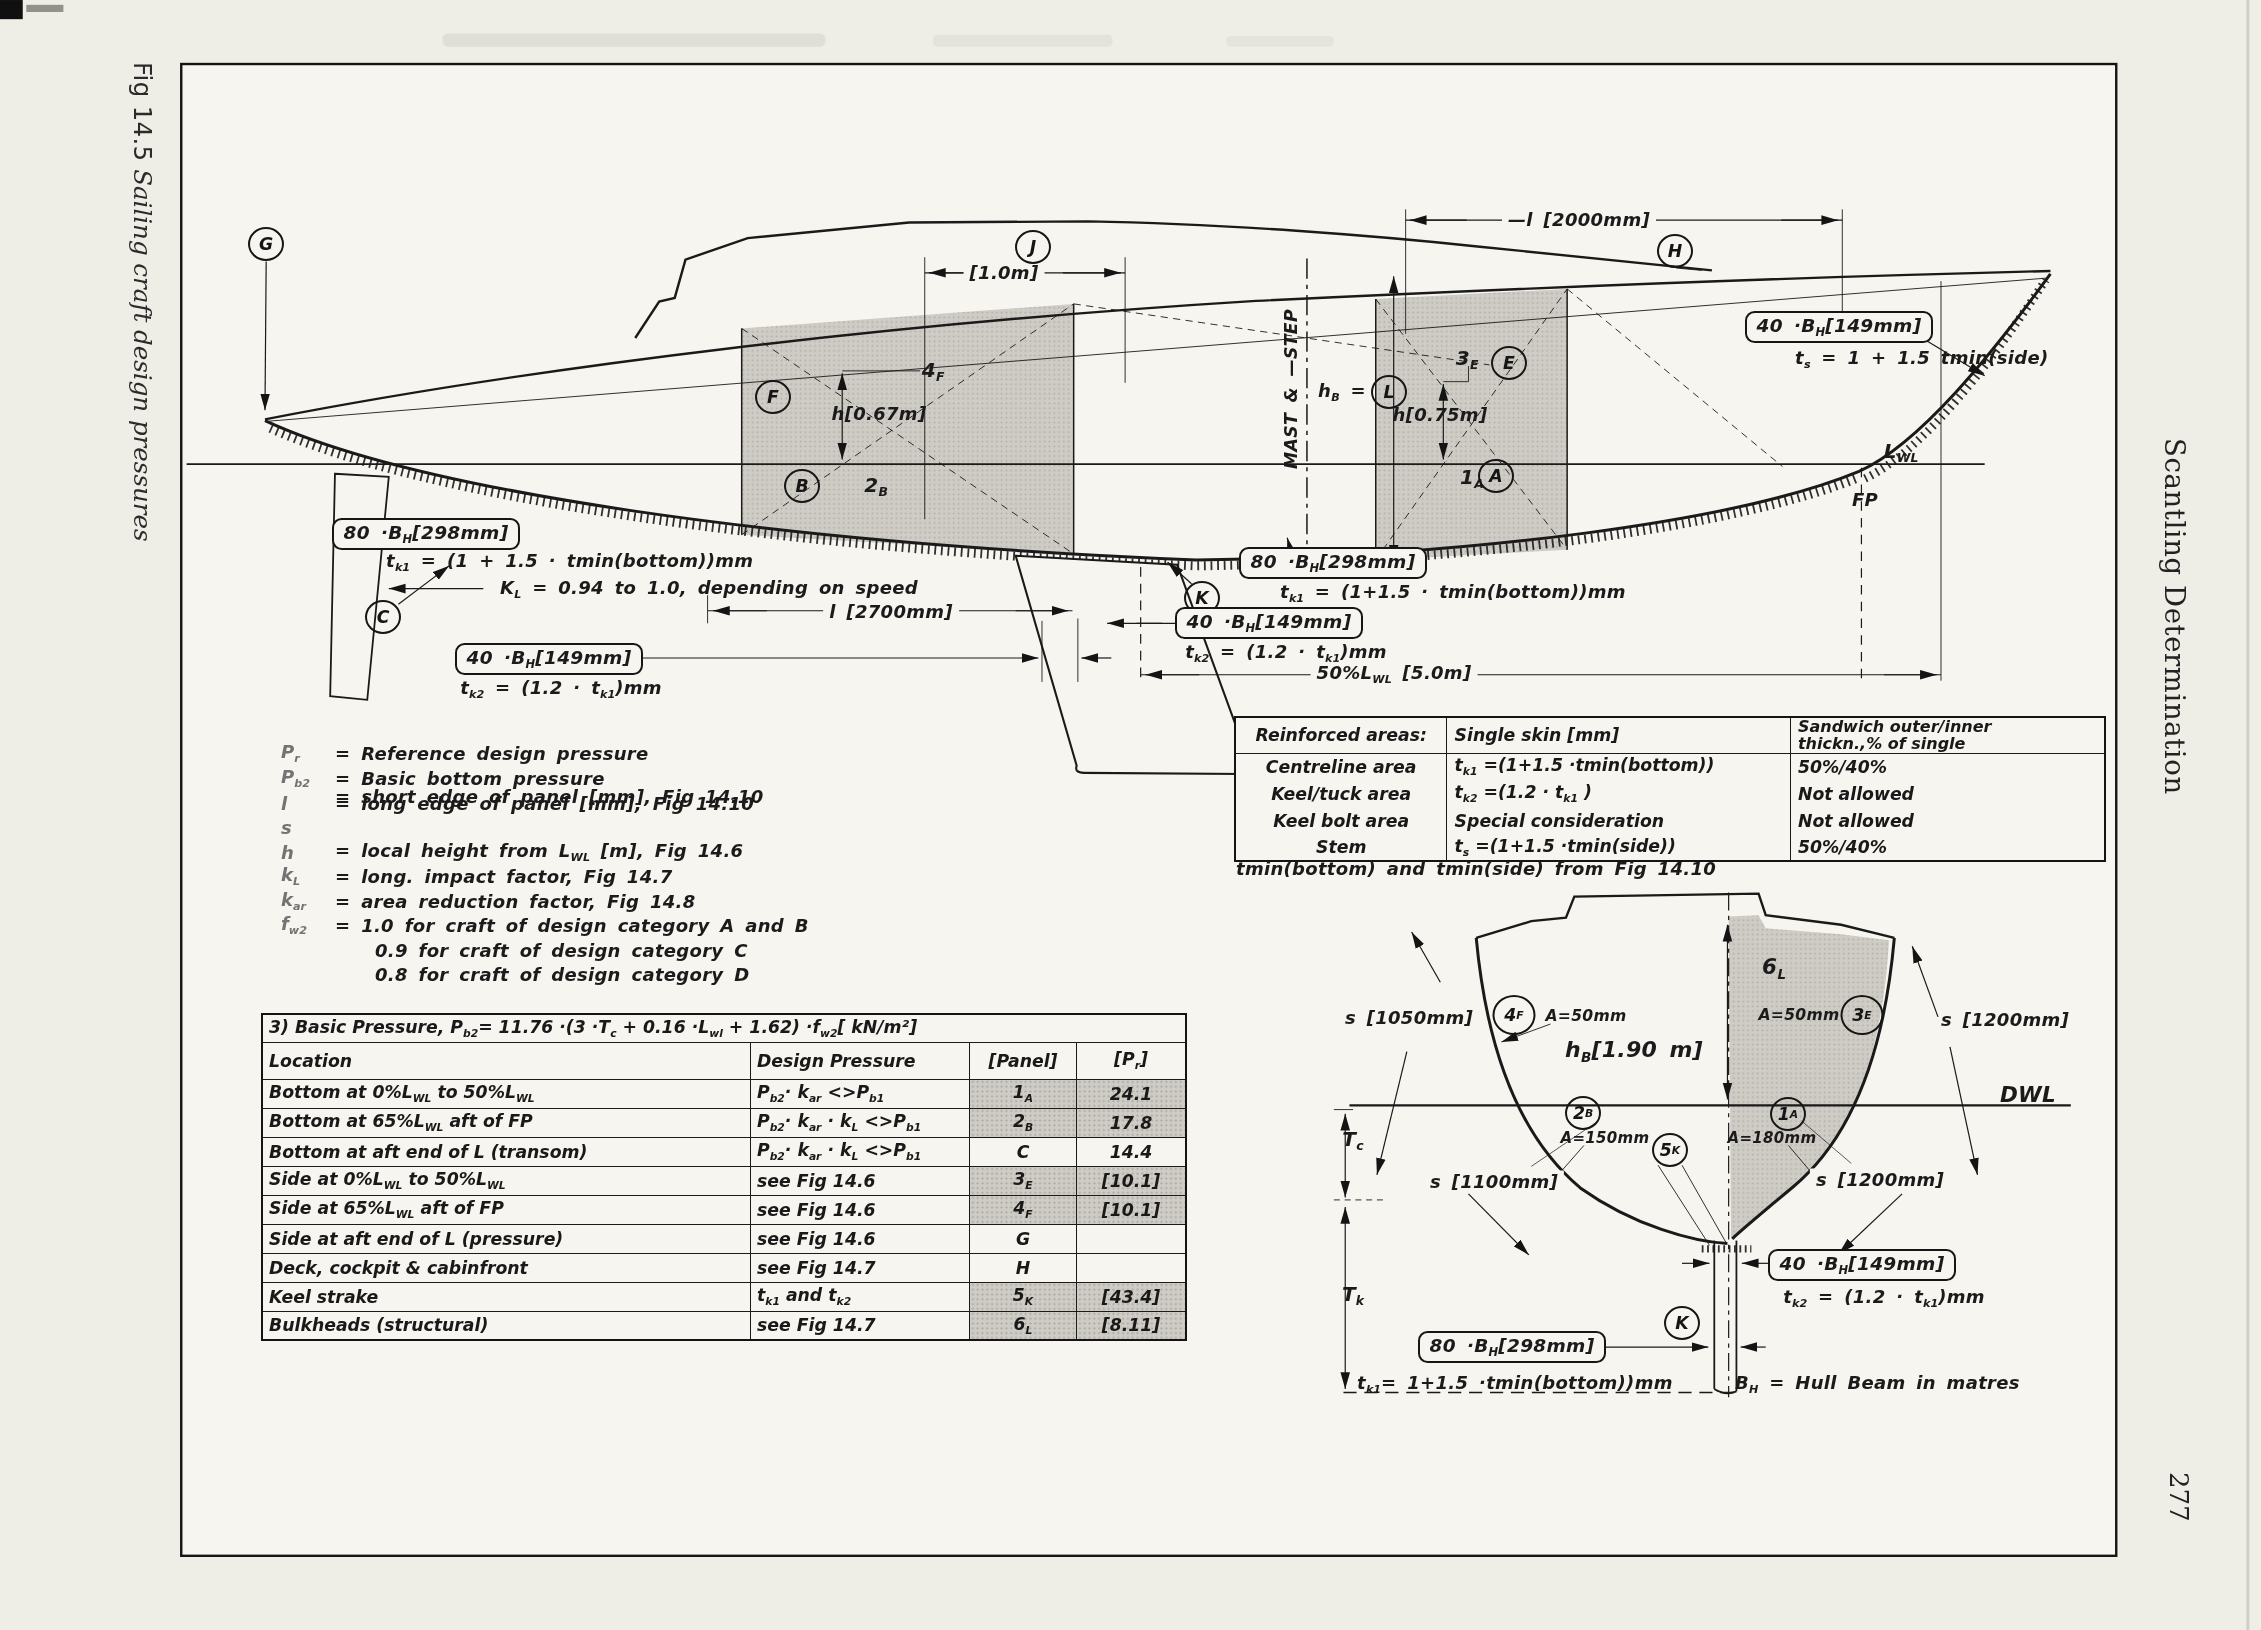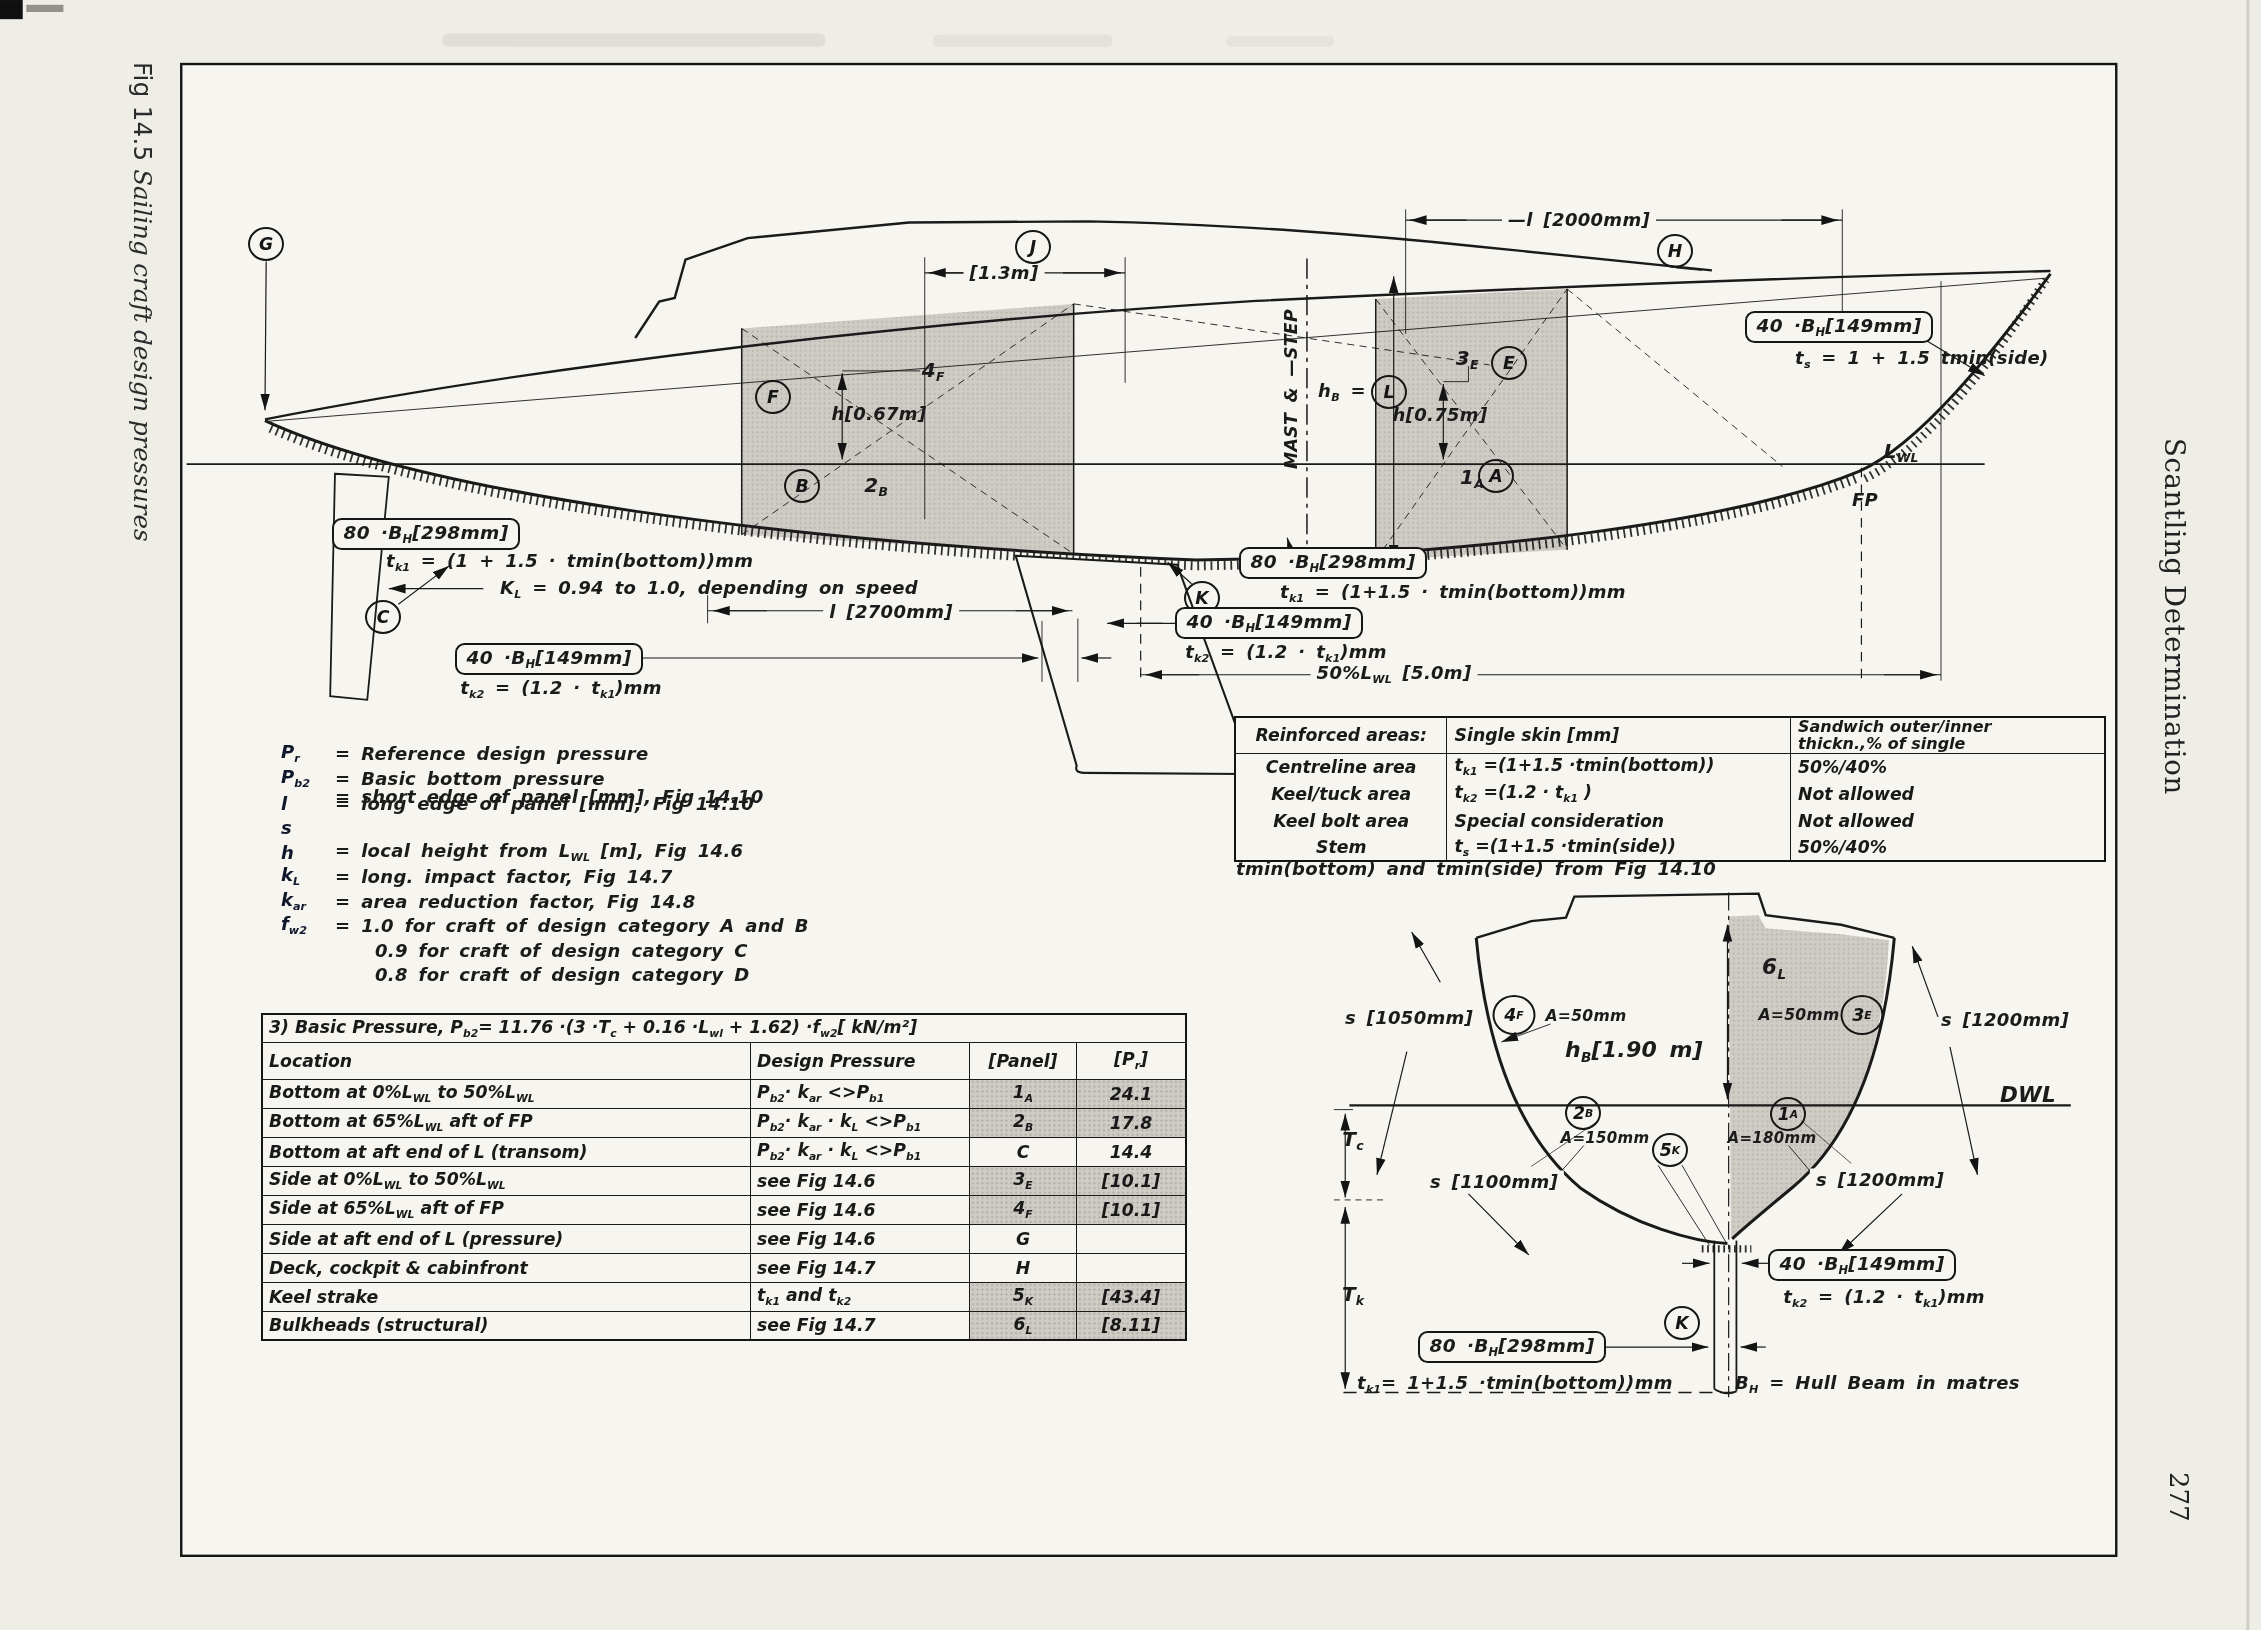--- a/index.html
+++ b/index.html
@@ -44,21 +44,21 @@
      background-size:4.8px 4.8px;}
   .rtab{left:1234px;top:716px;border:2.4px solid #141414;}
   .rtab td{border-top:none;border-bottom:none;padding:0 7.2px;}
   .rtab tr.hd td{border-bottom:1.8px solid #1a1a1a;}
   .rtab .c1{width:196px;text-align:center;}
   .rtab .c2{width:328px;}
   .rtab .c3{width:299px;}
   .rtab tr{height:27px;}
   .rtab tr.hd{height:35px;}
   .small2{font-size:16px;line-height:17.3px;}
-  .leg-sym{position:absolute;font:italic 700 18px "DejaVu Sans",sans-serif;color:#0f172a;
+  .leg-sym{position:absolute;font:italic 700 18px "DejaVu Sans",sans-serif;color:#737373;
            transform:translate(0,-50%);z-index:5;}
 </style>
 </head>
 <body>
 
 <div id="page">
 
 <svg width="2261" height="1630" viewBox="0 0 3780 2725">
   <defs>
     <marker id="ae" markerWidth="30" markerHeight="18" refX="28" refY="9" orient="auto" markerUnits="userSpaceOnUse">
@@ -212,21 +212,21 @@
 <div class="circ" style="left:1675px;top:251px;">H</div>
 <div class="circ" style="left:773px;top:397px;">F</div>
 <div class="circ" style="left:802px;top:486px;">B</div>
 <div class="circ" style="left:1509px;top:363px;">E</div>
 <div class="circ" style="left:1496px;top:476px;">A</div>
 <div class="circ" style="left:1389px;top:392px;">L</div>
 <div class="circ" style="left:383px;top:617px;">C</div>
 <div class="circ" style="left:1202px;top:598px;">K</div>
 
 <div class="t bg" style="left:1579px;top:219px;">—l [2000mm]</div>
-<div class="t bg" style="left:1004px;top:272px;">[1.3m]</div>
+<div class="t bg" style="left:1004px;top:272px;">[1.0m]</div>
 <div class="t box" style="left:1839px;top:327px;"><span>40 ·B</span><span class="sb">H</span><span>[149mm]</span></div>
 <div class="t la" style="left:1795px;top:359px;"><span>t</span><span class="sb">s</span><span> =  1  +  1.5    tmin(side)</span></div>
 <div class="t" style="left:933px;top:371px;font-size:20px;"><span>4</span><span class="sb">F</span></div>
 <div class="t" style="left:879px;top:413px;">h[0.67m]</div>
 <div class="t" style="left:876px;top:486px;font-size:20px;"><span>2</span><span class="sb">B</span></div>
 <div class="t" style="left:1467px;top:359px;font-size:20px;"><span>3</span><span class="sb">E</span></div>
 <div class="t" style="left:1472px;top:478px;font-size:20px;"><span>1</span><span class="sb">A</span></div>
 <div class="t" style="left:1440px;top:414px;">h[0.75m]</div>
 <div class="t" style="left:1342px;top:392px;"><span>h</span><span class="sb">B</span><span> =</span></div>
 <div class="t rot" style="left:1291px;top:389px;font-size:17.3px;">MAST  &amp;  —STEP</div>

